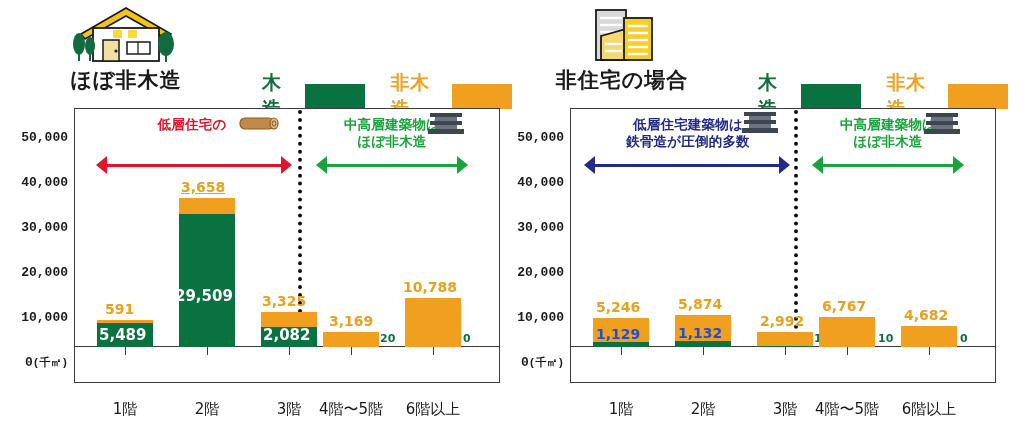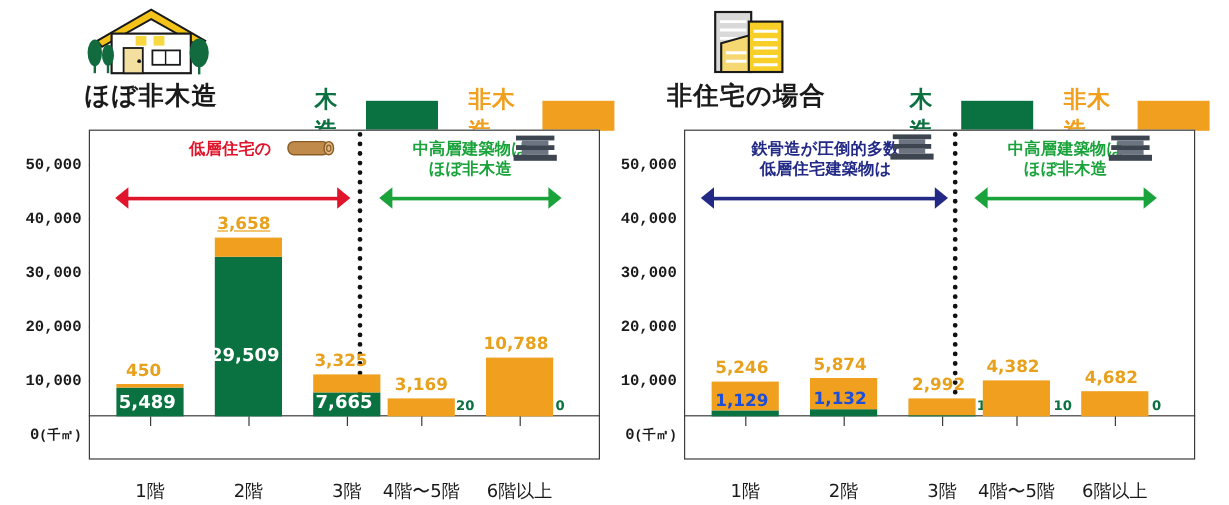--- a/index.html
+++ b/index.html
@@ -200,36 +200,36 @@
       </div>
 
       <div class="divider" style="left:224px; top:2px; height:235px;"></div>
 
       <div class="baseline"></div>
 
       <div class="bargroup" style="left:23px; width:56px; height:27px;">
         <div class="seg wood" style="bottom:0; height:24px;"></div>
         <div class="seg nonwood" style="bottom:24px; height:3px;"></div>
       </div>
-      <div class="vlabel top" style="left:31px; bottom:66px;">450</div>
+      <div class="vlabel top" style="left:31px; bottom:66px;">591</div>
       <div class="vlabel inside" style="left:25px; bottom:39px;">5,489</div>
 
       <div class="bargroup" style="left:105px; width:56px; height:149px;">
         <div class="seg wood" style="bottom:0; height:133px;"></div>
         <div class="seg nonwood" style="bottom:133px; height:16px;"></div>
       </div>
       <div class="vlabel top" style="left:107px; bottom:188px;text-decoration:underline;">3,658</div>
       <div class="vlabel inside" style="left:101px; bottom:78px;">29,509</div>
 
       <div class="bargroup" style="left:187px; width:56px; height:35px;">
         <div class="seg wood" style="bottom:0; height:20px;"></div>
         <div class="seg nonwood" style="bottom:20px; height:15px;"></div>
       </div>
       <div class="vlabel top" style="left:188px; bottom:74px;">3,325</div>
-      <div class="vlabel inside" style="left:189px; bottom:39px;">7,665</div>
+      <div class="vlabel inside" style="left:189px; bottom:39px;">2,082</div>
 
       <div class="bargroup" style="left:249px; width:56px; height:15px;">
         <div class="seg nonwood" style="bottom:0; height:15px;"></div>
       </div>
       <div class="vlabel top" style="left:255px; bottom:54px;">3,169</div>
       <div class="vlabel tiny" style="left:306px; bottom:38px;">20</div>
 
       <div class="bargroup" style="left:331px; width:56px; height:49px;">
         <div class="seg nonwood" style="bottom:0; height:49px;"></div>
       </div>
@@ -299,22 +299,22 @@
       <div class="ytick-mark" style="top:119px;"></div>
       <div class="ytick-mark" style="top:164px;"></div>
       <div class="ytick-mark" style="top:209px;"></div>
     </div>
 
     <div class="frame"></div>
 
     <div class="plot">
 
       <div class="anno" style="left:10px; top:8px; width:216px;">
+        <div class="anno-text anno-navy">低層住宅建築物は</div>
         <div class="anno-text anno-navy">鉄骨造が圧倒的多数</div>
-        <div class="anno-text anno-navy">低層住宅建築物は</div>
       </div>
       <div class="anno-icon" style="left:170px; top:2px;">
         <svg width="40" height="26" viewBox="0 0 40 26">
           <rect x="4" y="2" width="32" height="4" fill="#3d4550"></rect>
           <rect x="9" y="6" width="22" height="4" fill="#6b7480"></rect>
           <rect x="4" y="10" width="32" height="4" fill="#3d4550"></rect>
           <rect x="9" y="14" width="22" height="4" fill="#6b7480"></rect>
           <rect x="2" y="18" width="36" height="5" fill="#3d4550"></rect>
         </svg>
       </div>
@@ -364,21 +364,21 @@
       <div class="bargroup" style="left:187px; width:56px; height:15px;">
         <div class="seg wood" style="bottom:0; height:1px;"></div>
         <div class="seg nonwood" style="bottom:1px; height:14px;"></div>
       </div>
       <div class="vlabel top" style="left:190px; bottom:54px;">2,992</div>
       <div class="vlabel tiny" style="left:244px; bottom:38px;">127</div>
 
       <div class="bargroup" style="left:249px; width:56px; height:30px;">
         <div class="seg nonwood" style="bottom:0; height:30px;"></div>
       </div>
-      <div class="vlabel top" style="left:252px; bottom:69px;">4,382</div>
+      <div class="vlabel top" style="left:252px; bottom:69px;">6,767</div>
       <div class="vlabel tiny" style="left:308px; bottom:38px;">10</div>
 
       <div class="bargroup" style="left:331px; width:56px; height:21px;">
         <div class="seg nonwood" style="bottom:0; height:21px;"></div>
       </div>
       <div class="vlabel top" style="left:334px; bottom:60px;">4,682</div>
       <div class="vlabel tiny" style="left:390px; bottom:38px;">0</div>
 
       <div class="xtickmark" style="left:51px;"></div>
       <div class="xtickmark" style="left:133px;"></div>

